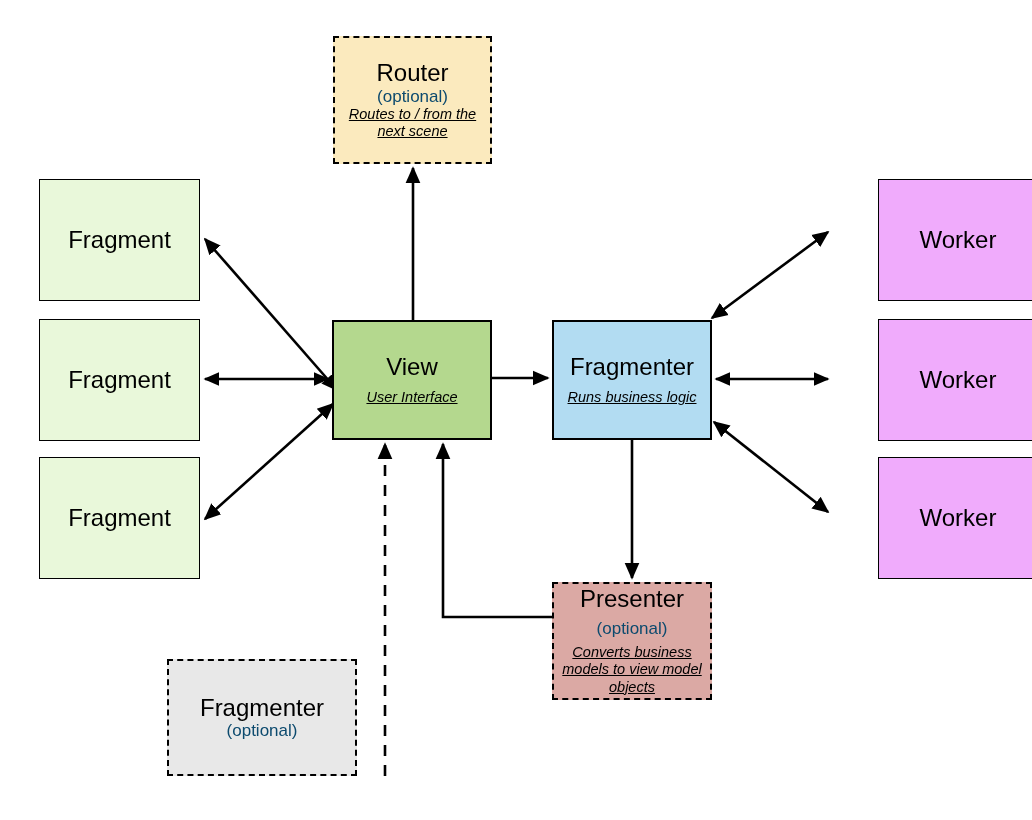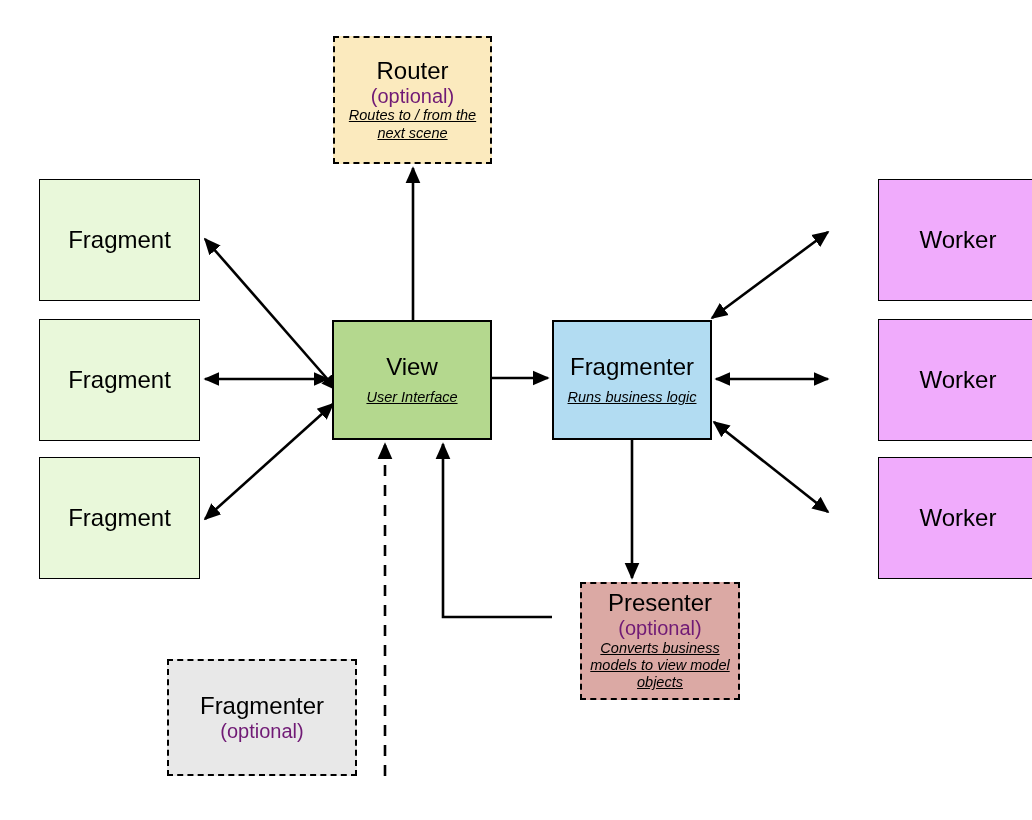--- a/index.html
+++ b/index.html
@@ -35,22 +35,22 @@
     text-align: center;
     z-index: 2;
   }
   .node .title {
     font-size: 24px;
     color: #000000;
     line-height: 1.12;
     white-space: nowrap;
   }
   .node .sub {
-    font-size: 20px;
-    color: #701a75;
+    font-size: 17px;
+    color: #0c4a6e;
     line-height: 1.12;
     white-space: nowrap;
   }
   .node .desc {
     font-style: italic;
     font-size: 14.5px;
     color: #000000;
     line-height: 1.2;
     padding: 0 8px;
     text-decoration: underline;
@@ -139,21 +139,21 @@
   </div>
 
   <div class="node n-worker" style="left:832px; top:319px; width:160px; height:122px;">
     <div class="title">Worker</div>
   </div>
 
   <div class="node n-worker" style="left:832px; top:457px; width:160px; height:122px;">
     <div class="title">Worker</div>
   </div>
 
-  <div class="node dashed n-presenter" style="left:580px; top:582px; width:160px; height:118px;">
+  <div class="node dashed n-presenter" style="left:552px; top:582px; width:160px; height:118px;gap:6px;">
     <div class="title">Presenter</div>
     <div class="sub">(optional)</div>
     <div class="desc">Converts business models to view model objects</div>
   </div>
 
   <div class="node dashed n-fragmenter" style="left:167px; top:659px; width:190px; height:117px;">
     <div class="title">Fragmenter</div>
     <div class="sub">(optional)</div>
   </div>
 

